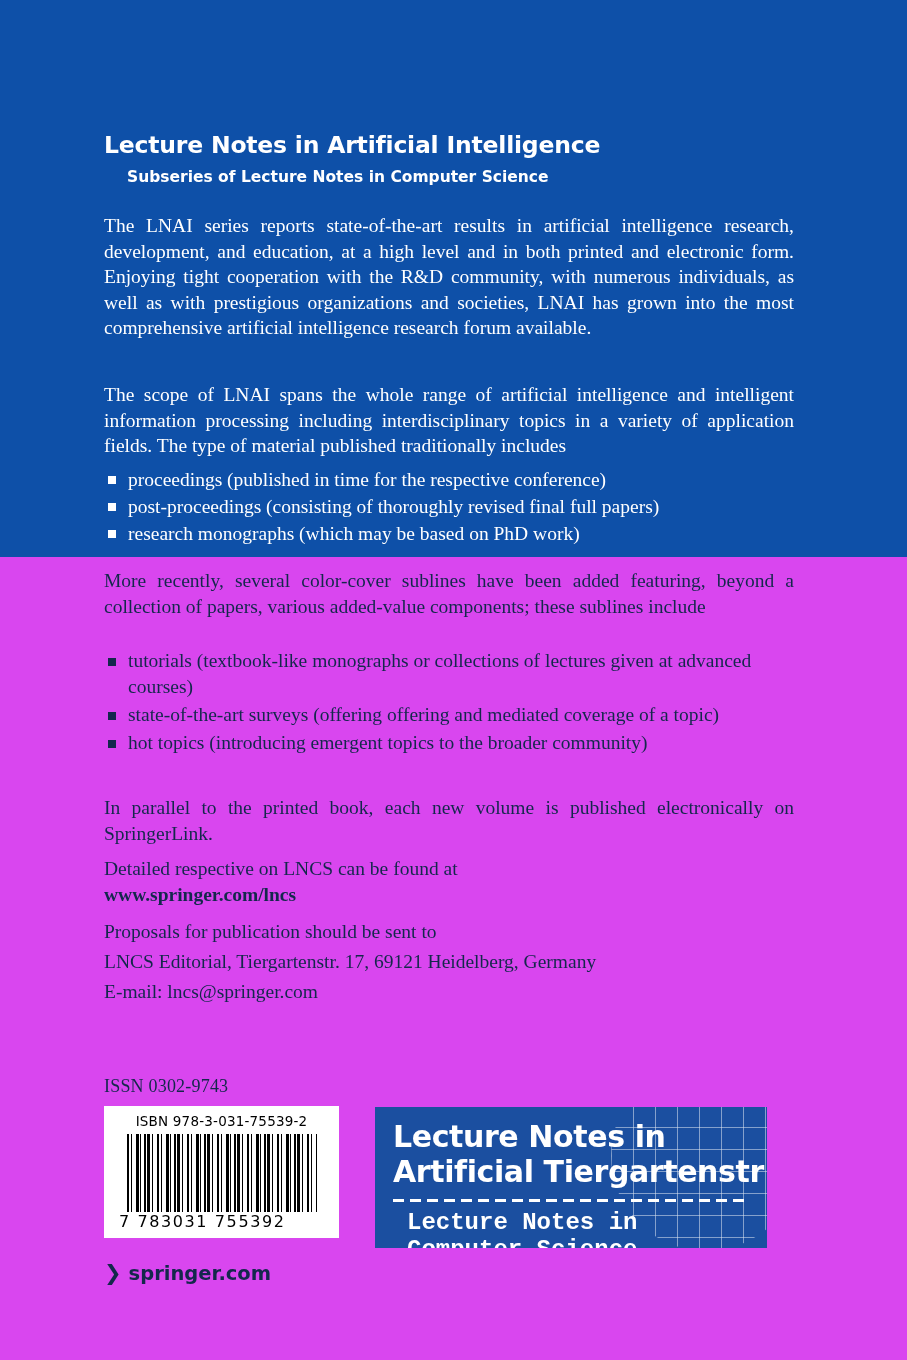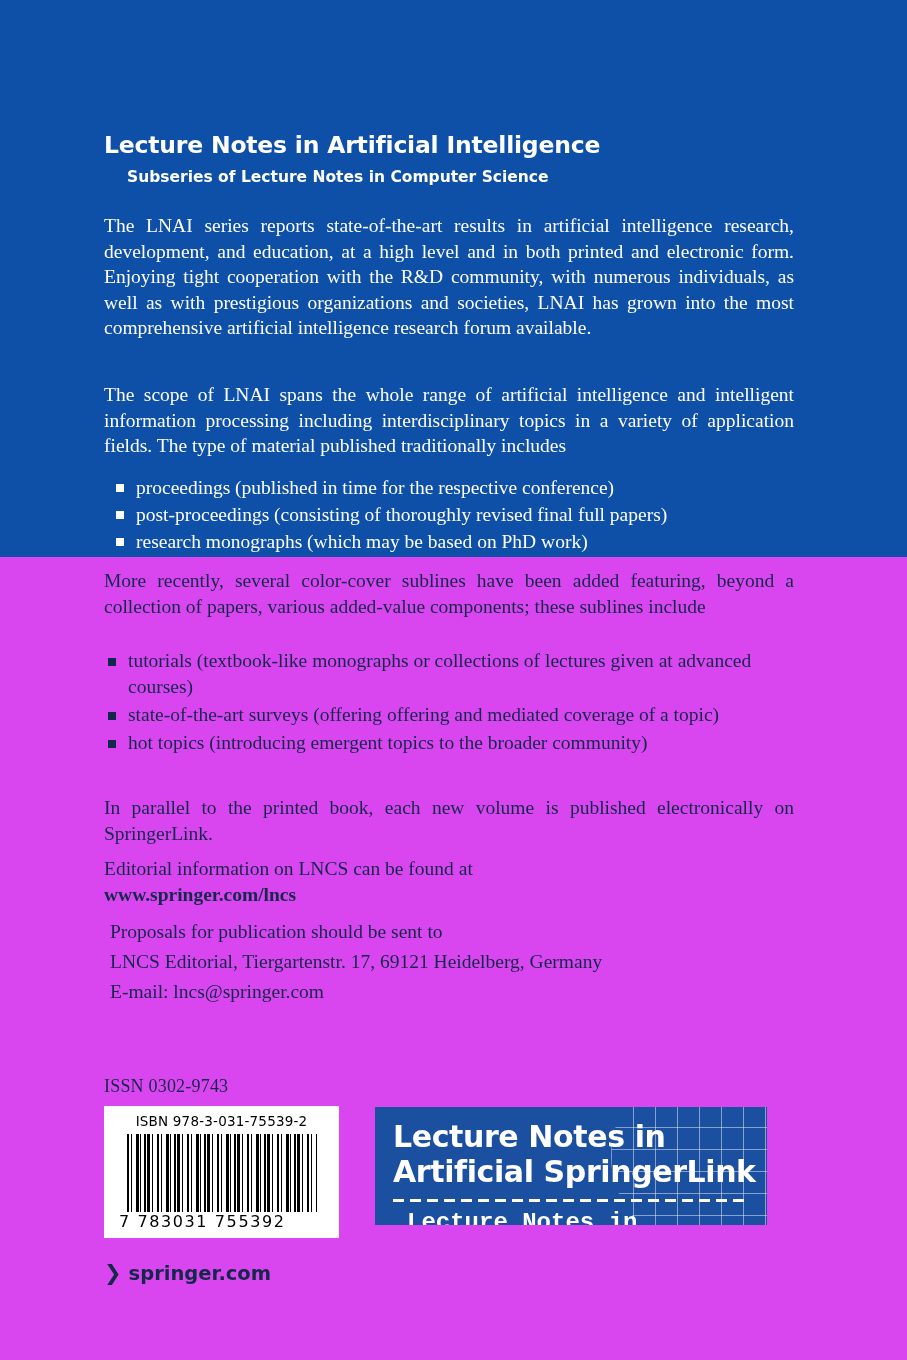--- a/index.html
+++ b/index.html
@@ -67,21 +67,21 @@
     width: 690px;
   }
   #p1 { top: 213px; }
   #p2 { top: 382px; }
 
   .blue-list {
     position: absolute;
     left: 0;
     top: 466px;
     width: 690px;
-    margin: 8px;
+    margin: 0;
     padding: 0;
     list-style: none;
     color: #ffffff;
     font-size: 19.5px;
     line-height: 27px;
   }
   .blue-list li, .gray-list li {
     position: relative;
     padding-left: 24px;
   }
@@ -143,21 +143,20 @@
     font-weight: bold;
     color: #14284c;
     text-decoration: none;
     font-size: 19.5px;
   }
   #g4 { top: 917px; }
   .gray-line {
     font-size: 19.5px;
     line-height: 30px;
     color: #14284c;
-    margin-left: 6px;
   }
   
   .issn {
     position: absolute;
     left: 104px;
     top: 1076px;
     font-size: 18px;
     color: #14284c;
     letter-spacing: 0.2px;
   }
@@ -206,21 +205,21 @@
     color: #000000;
     letter-spacing: 1.6px;
     white-space: nowrap;
   }
   
   .lnai-logo {
     position: absolute;
     left: 375px;
     top: 1107px;
     width: 392px;
-    height: 118px;
+    height: 141px;
     background: #1b4fa0;
     overflow: hidden;
   }
   .globe {
     position: absolute;
     right: -34px;
     top: -46px;
     width: 190px;
     height: 190px;
     border-radius: 50%;
@@ -301,42 +300,42 @@
 
   <div class="gray-content">
     <div class="gray-para" id="g1">More recently, several color-cover sublines have been added featuring, beyond a collection of papers, various added-value components; these sublines include</div>
     <ul class="gray-list">
       <li>tutorials (textbook-like monographs or collections of lectures given at advanced courses)</li>
       <li>state-of-the-art surveys (offering offering and mediated coverage of a topic)</li>
       <li>hot topics (introducing emergent topics to the broader community)</li>
     </ul>
     <div class="gray-para" id="g2">In parallel to the printed book, each new volume is published electronically on SpringerLink.</div>
     <div class="gray-para" id="g3">
-      <span>Editorial information on LNCS can be found at</span>
+      <span>Detailed respective on LNCS can be found at</span>
       <a class="bold-link" href="#">www.springer.com/lncs</a>
     </div>
     <div class="gray-para" id="g4">
       <div class="gray-line">Proposals for publication should be sent to</div>
       <div class="gray-line">LNCS Editorial, Tiergartenstr. 17, 69121 Heidelberg, Germany</div>
       <div class="gray-line">E-mail: lncs@springer.com</div>
     </div>
   </div>
 
   <div class="issn">ISSN 0302-9743</div>
 
   <div class="barcode-box">
     <div class="isbn-text">ISBN 978-3-031-75539-2</div>
     <div class="bars"></div>
     <div class="barnum">7 783031 755392</div>
   </div>
 
   <div class="lnai-logo">
     <div class="globe"></div>
     <div class="lnai-l1">Lecture Notes in</div>
-    <div class="lnai-l2">Artificial SpringerLink</div>
+    <div class="lnai-l2">Artificial Tiergartenstr</div>
     <div class="lnai-rule"></div>
     <div class="lnai-l3">Lecture Notes in Computer Science</div>
   </div>
 
   <div class="springer">
     <span class="springer-mark">❯</span>
     <span class="springer-text">springer.com</span>
   </div>
 
 </div>

